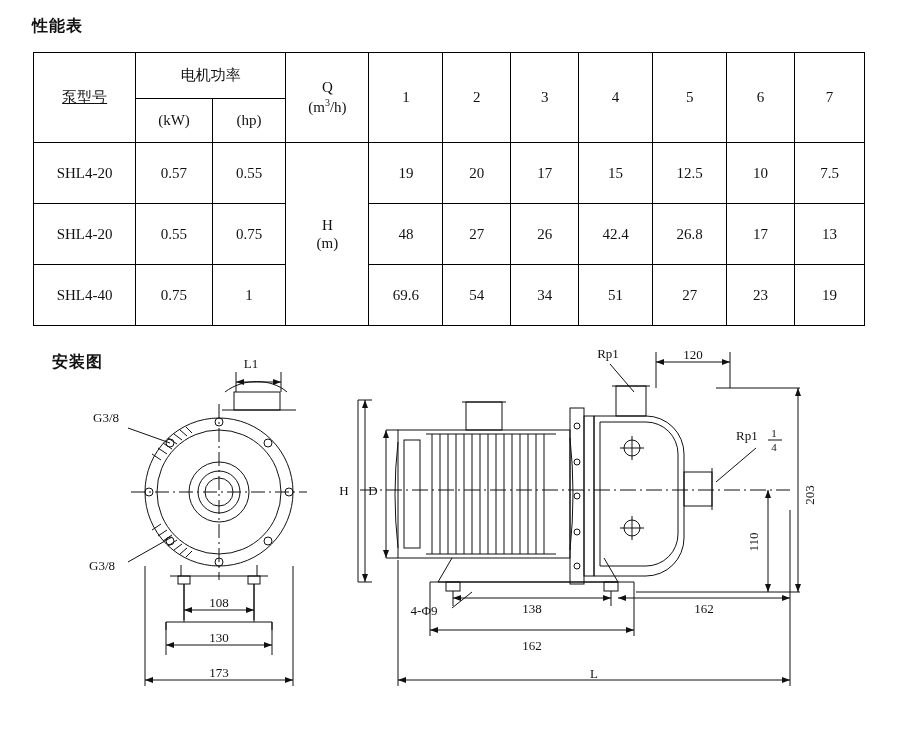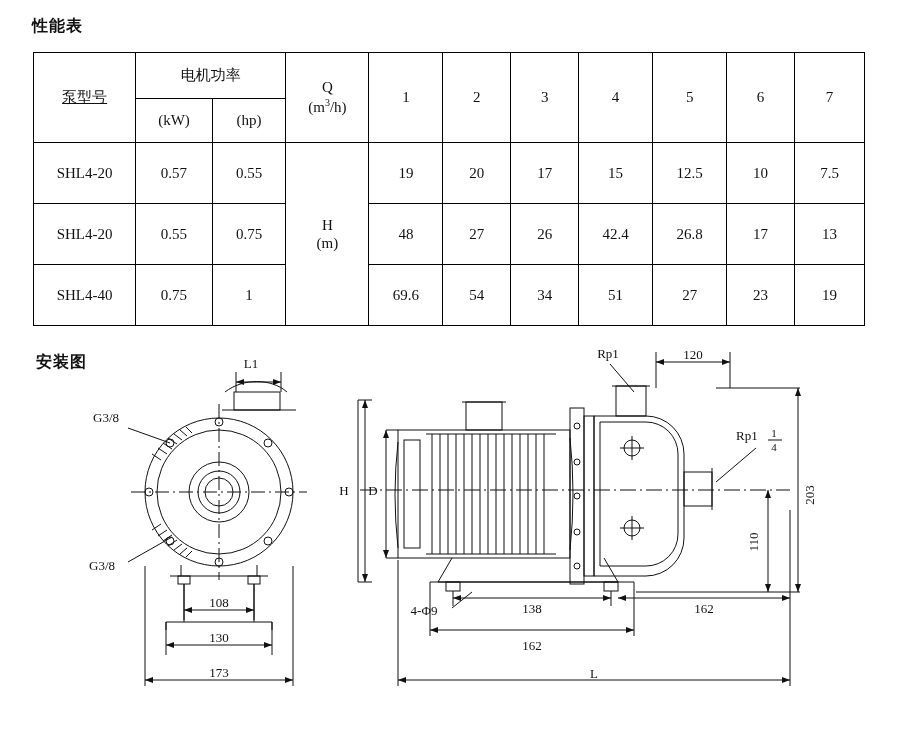--- a/index.html
+++ b/index.html
@@ -19,21 +19,21 @@
   
   .section-title {
     position: absolute;
     font-family: Liberation Sans, sans-serif;
     font-weight: bold;
     font-size: 16px;
     color: #111;
     letter-spacing: 1px;
   }
   #perf-title { left: 32px; top: 16px; }
-  #install-title { left: 36px; top: 352px; }
+  #install-title { left: 52px; top: 352px; }
 
   
   .perf-wrap {
     position: absolute;
     left: 33px;
     top: 52px;
     width: 832px;
   }
   table.perf {
     border-collapse: collapse;

